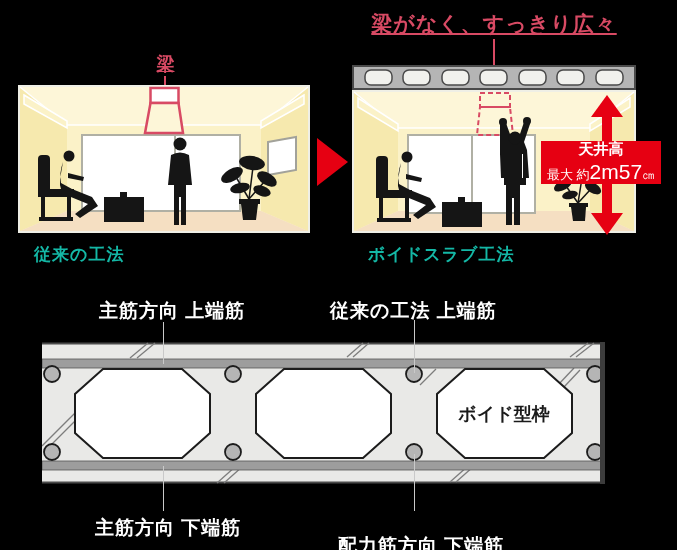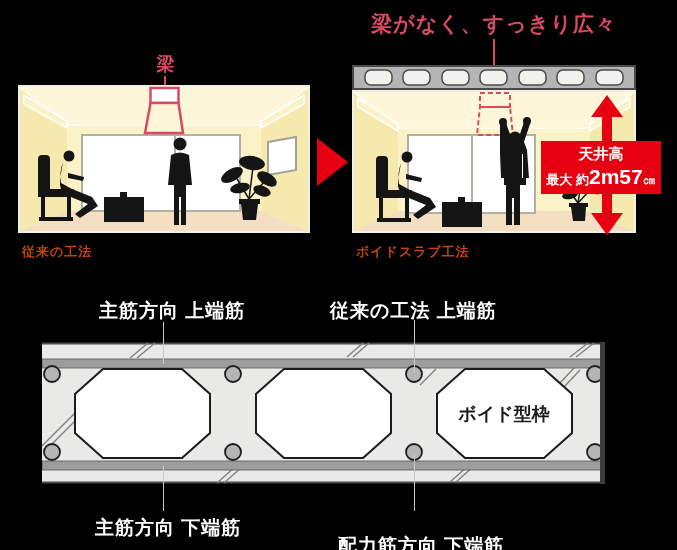--- a/index.html
+++ b/index.html
@@ -1,31 +1,31 @@
 <!DOCTYPE html>
 <html><head>
 <meta charset="utf-8">
 <style>
   html,body{margin:0;padding:0;background:#000;}
   #stage{
     position:relative;width:677px;height:550px;background:#000;overflow:hidden;
     font-family:"Liberation Sans","DejaVu Sans",sans-serif;
   }
   .abs{position:absolute;}
-  .caption{color:#c2410c;font-size:13px;font-weight:bold;letter-spacing:1px;}
-  .pinklabel{color:#d84a64;font-weight:bold;}
+  .caption{color:#14b8a6;font-size:17px;font-weight:bold;letter-spacing:1px;margin-left:12px;}
+  .pinklabel{color:#d84a64;font-weight:bold;text-decoration:underline;}
   .slab-label{color:#fff;font-size:19px;font-weight:bold;letter-spacing:1px;z-index:6;}
   .leader{width:1px;background:#c9c9c9;z-index:5;}
   .red-leader{width:2px;background:#d84a64;}
   #ceiling-box{
     background:#e60012;color:#fff;text-align:center;z-index:8;
     display:flex;flex-direction:column;justify-content:center;line-height:1.25;
   }
   #ceiling-box .l1{font-size:15px;font-weight:bold;}
-  #ceiling-box .l2{font-size:13px;font-weight:bold;}
+  #ceiling-box .l2{font-size:13px;font-weight:normal;}
   #ceiling-box .l2 .big{font-size:21px;}
   svg{display:block;}
 </style>
 </head>
 <body>
 
 <div id="stage">
 
   <div class="abs pinklabel" style="left:138px;top:52px;width:55px;text-align:center;font-size:18px;">梁</div>
   <div class="abs red-leader" style="left:164px;top:76px;height:11px;"></div>
@@ -178,21 +178,21 @@
       </g>
     </g>
   </svg>
 
   <svg class="abs" style="left:590px;top:95px;z-index:7;" width="34" height="140" viewBox="0 0 34 140">
     <polygon points="17,0 33,22 1,22" fill="#e60012"></polygon>
     <rect x="12" y="20" width="10" height="100" fill="#e60012"></rect>
     <polygon points="17,140 33,118 1,118" fill="#e60012"></polygon>
   </svg>
 
-  <div id="ceiling-box" class="abs" style="left:541px;top:141px;width:120px;height:53px;">
+  <div id="ceiling-box" class="abs" style="left:541px;top:141px;width:120px;height:43px;">
     <div class="l1">天井高</div>
     <div class="l2"><span>最大 約</span><span class="big">2m57</span><span>㎝</span></div>
   </div>
 
   <div class="abs caption" style="left:356px;top:243px;">ボイドスラブ工法</div>
 
   <div class="abs slab-label" style="left:99px;top:298px;">主筋方向 上端筋</div>
   <div class="abs slab-label" style="left:330px;top:298px;">従来の工法 上端筋</div>
 
   <div class="abs leader" style="left:163px;top:322px;height:42px;"></div>

